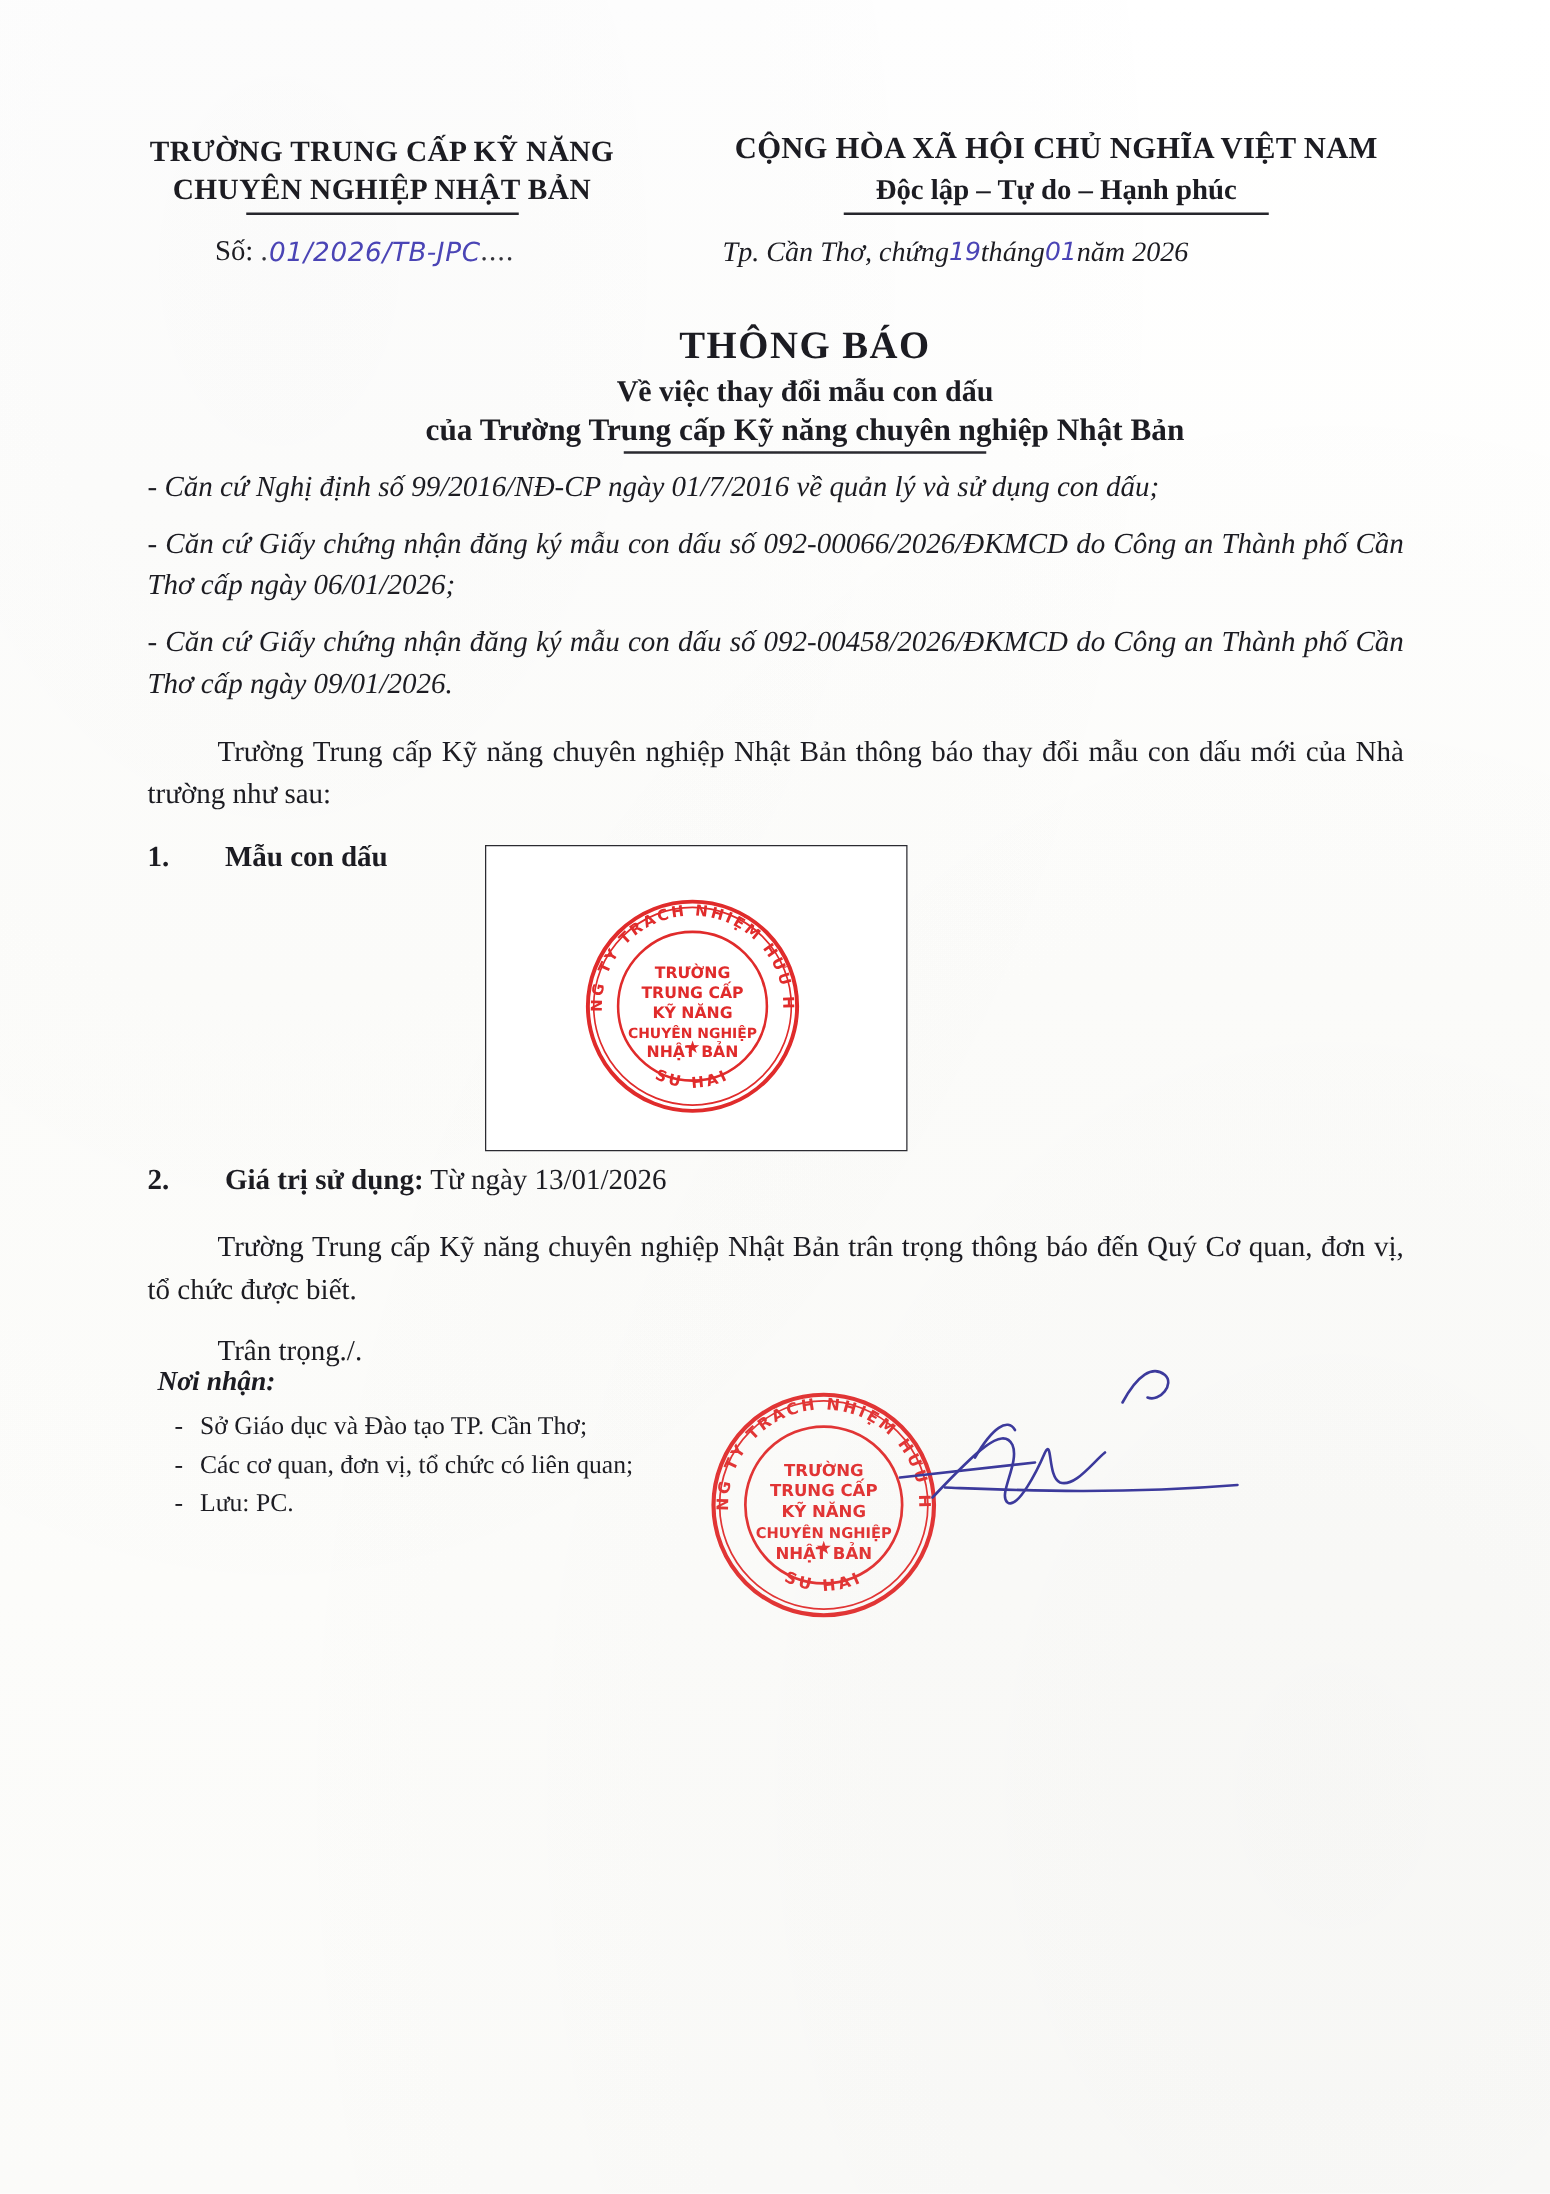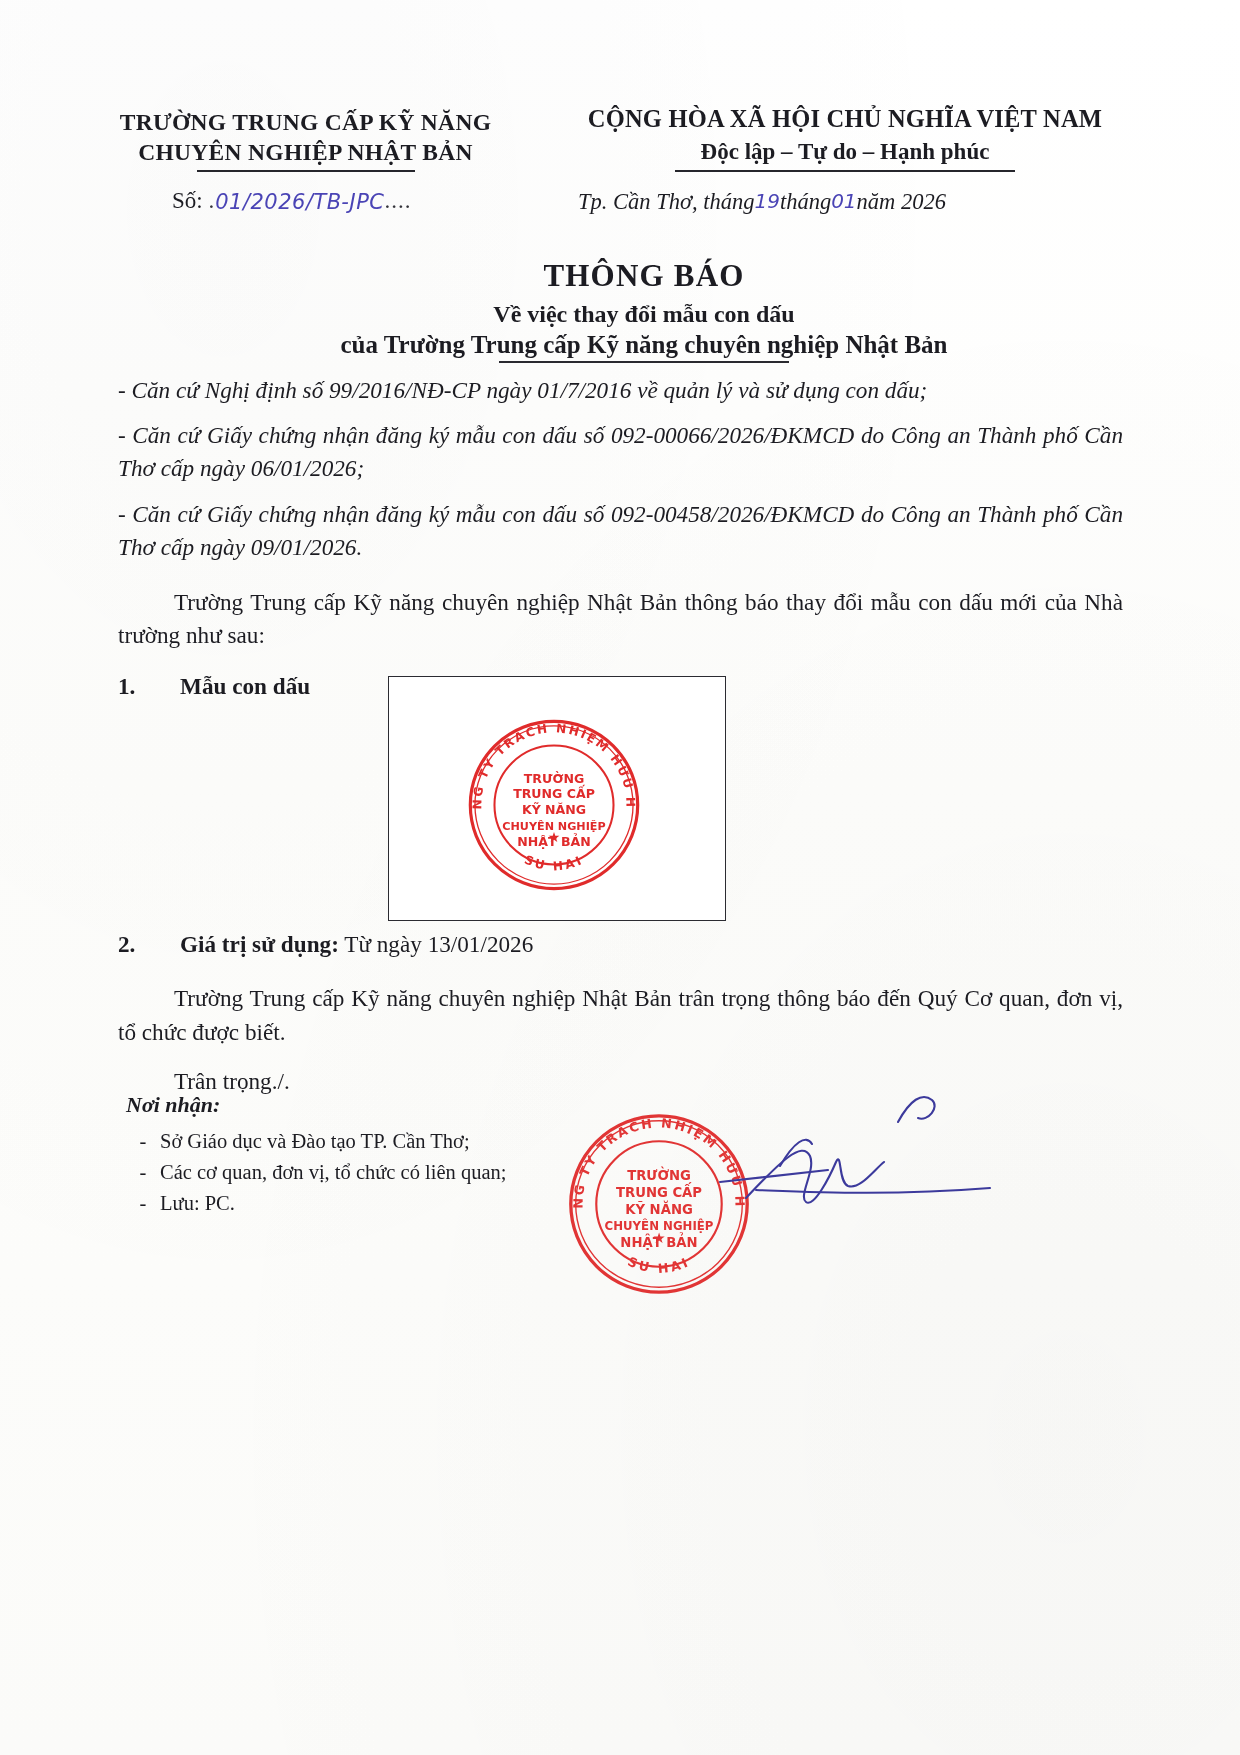--- a/index.html
+++ b/index.html
@@ -314,21 +314,21 @@
       <div class="nation-underline"></div>
     </div>
   </div>
 
   <div class="meta-row">
     <div class="doc-no">
       <span>Số:</span>
       <span class="dotted">.</span><span class="hand">01/2026/TB-JPC</span><span class="dotted">....</span>
     </div>
     <div class="place-date">
-      <span>Tp. Cần Thơ, tháng</span><span class="hand-sm">19</span><span>tháng</span><span class="hand-sm">01</span><span>năm 2026</span>
+      <span>Tp. Cần Thơ, chứng</span><span class="hand-sm">19</span><span>tháng</span><span class="hand-sm">01</span><span>năm 2026</span>
     </div>
   </div>
 
   <div class="title-block">
     <div class="title-main">THÔNG BÁO</div>
     <div class="title-sub1">Về việc thay đổi mẫu con dấu</div>
     <div><span class="title-sub2">của Trường Trung cấp Kỹ năng chuyên nghiệp Nhật Bản</span></div>
   </div>
 
   <div class="body-block">

